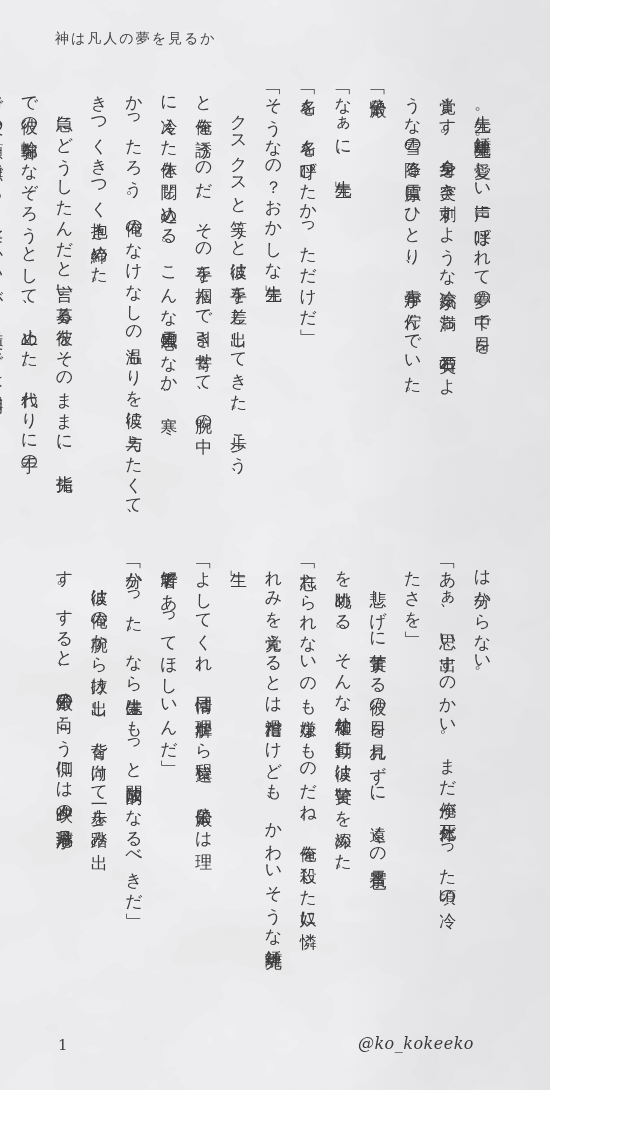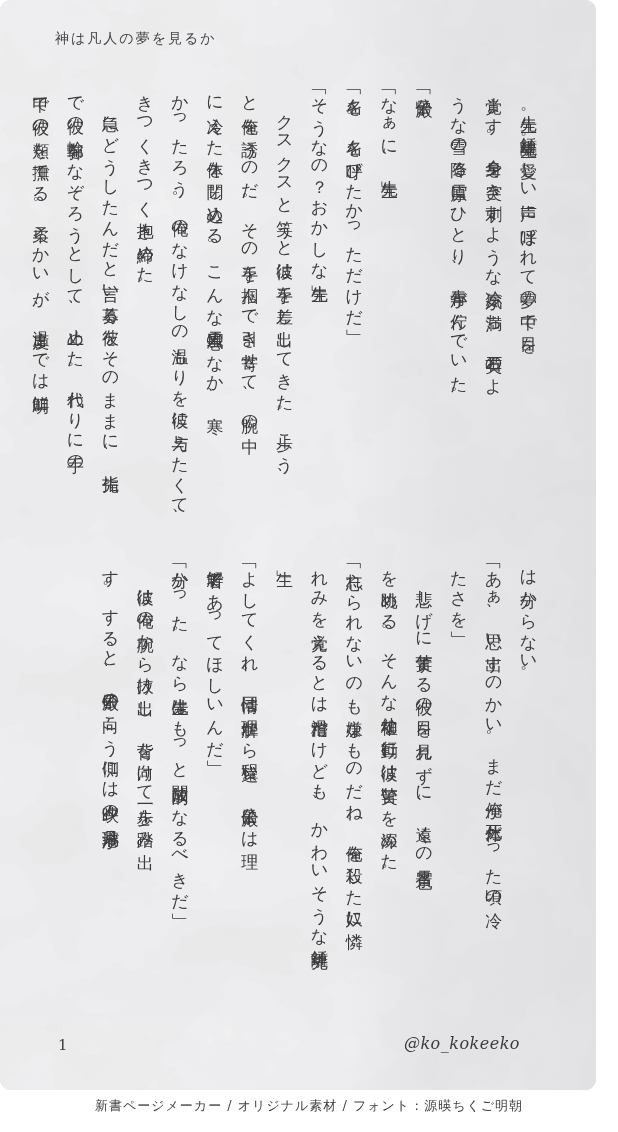--- a/index.html
+++ b/index.html
@@ -11,25 +11,24 @@
   .viewport {
     position: relative;
     width: 618px;
     height: 1132px;
     overflow: hidden;
     background: #ffffff;
   }
   .page {
     position: absolute;
     top: 0; left: 0;
-    width: 596px;
+    width: 550px;
     height: 1090px;
     overflow: hidden;
     background: #e4e4e6;
-    border-radius: 11px;
   }
   .texture {
     position: absolute;
     top: 0; left: 0;
     display: block;
   }
   .header-title {
     position: absolute;
     top: 30px;
     left: 55px;
@@ -154,17 +153,14 @@
         <p>　彼は俺の腕から抜け出し、背を向けて一歩を踏み出</p>
         <p>す。すると、公子殿の向こう側には夕映の璃月港が</p>
       </div>
 
     <div class="page-number">1</div>
 
     <div class="author-credit">@ko_kokeeko</div>
 
   </div>
 
-  <div class="footer-bar">
-    <span class="footer-credit">新書ページメーカー / オリジナル素材 / フォント：源暎ちくご明朝</span>
-  </div>
 
 </div>
 
 </body></html>

